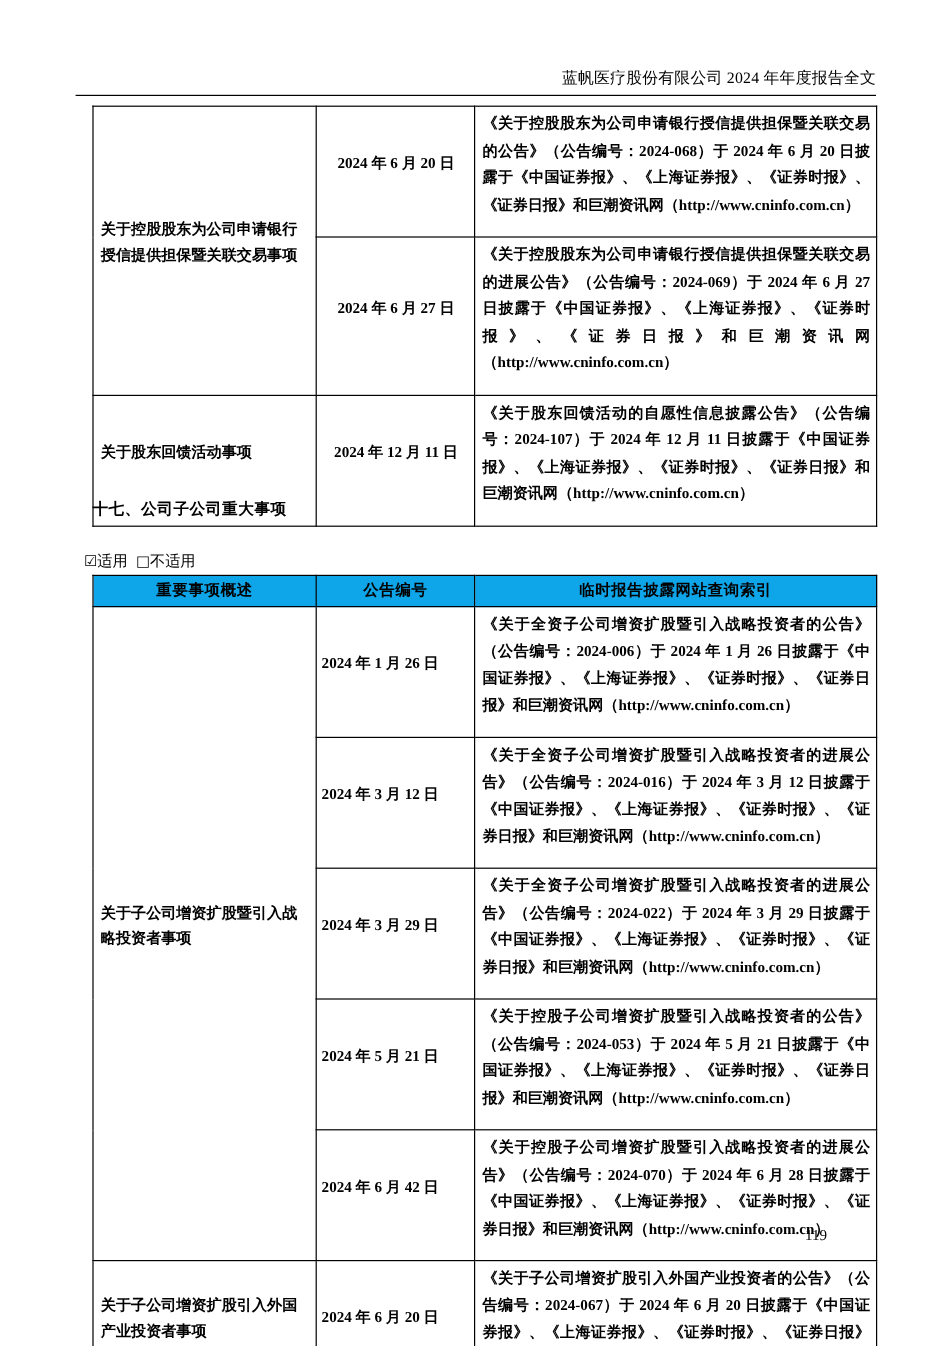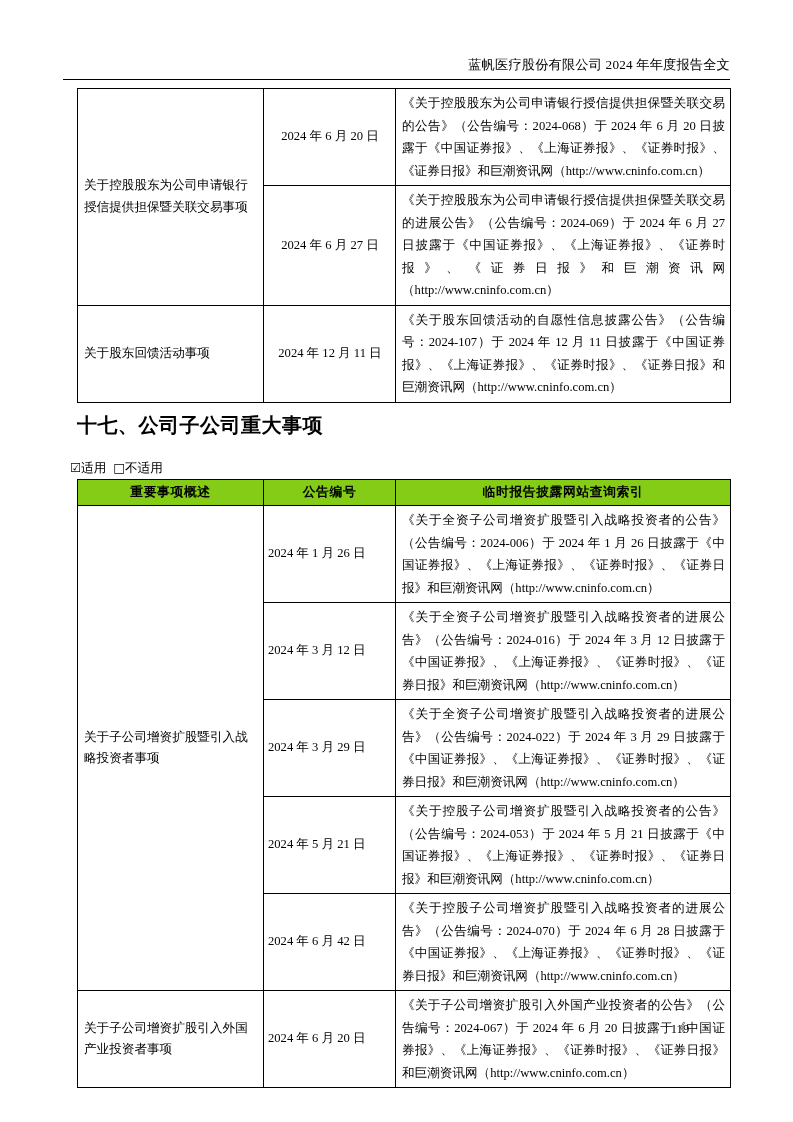--- a/index.html
+++ b/index.html
@@ -45,22 +45,22 @@
   
   table.doc-table {
     border-collapse: collapse;
     table-layout: fixed;
     font-size: 12.6px;
     line-height: 21.5px;
   }
   table.doc-table td, table.doc-table th {
     border: 1px solid #000;
     vertical-align: middle;
-    padding: 3px 5px 3px 6px;
-    font-weight: normal;
+    padding: 3px 5px 15px 6px;
+    font-weight: bold;
   }
   .t1 {
     position: absolute;
     left: 77px;
     top: 88px;
     width: 653px;
   }
   .t2 {
     position: absolute;
     left: 77px;
@@ -81,36 +81,36 @@
   }
   td.cell-index {
     text-align: justify;
     text-align-last: left;
     vertical-align: middle;
     line-height: 22.5px;
   }
   .t2 td.cell-desc { vertical-align: middle; }
   .t2 td.cell-date { text-align: left; padding-left: 4px; margin-top: 40px; }
   thead th.hdr {
-    background: #84cc16;
+    background: #0ea5e9;
     text-align: center;
     font-weight: bold;
     font-size: 12.8px;
     line-height: 19px;
     letter-spacing: 0.6px;
     padding: 3px 4px;
   }
   
   .section-heading {
     position: absolute;
     left: 77px;
     top: 413px;
     font-family: "DejaVu Sans", "Liberation Sans", sans-serif;
     font-weight: bold;
-    font-size: 20px;
+    font-size: 13px;
     line-height: 24px;
     letter-spacing: 0.5px;
     white-space: nowrap;
   }
   .applicability {
     position: absolute;
     left: 70px;
     top: 459px;
     font-size: 12.6px;
     line-height: 18px;

